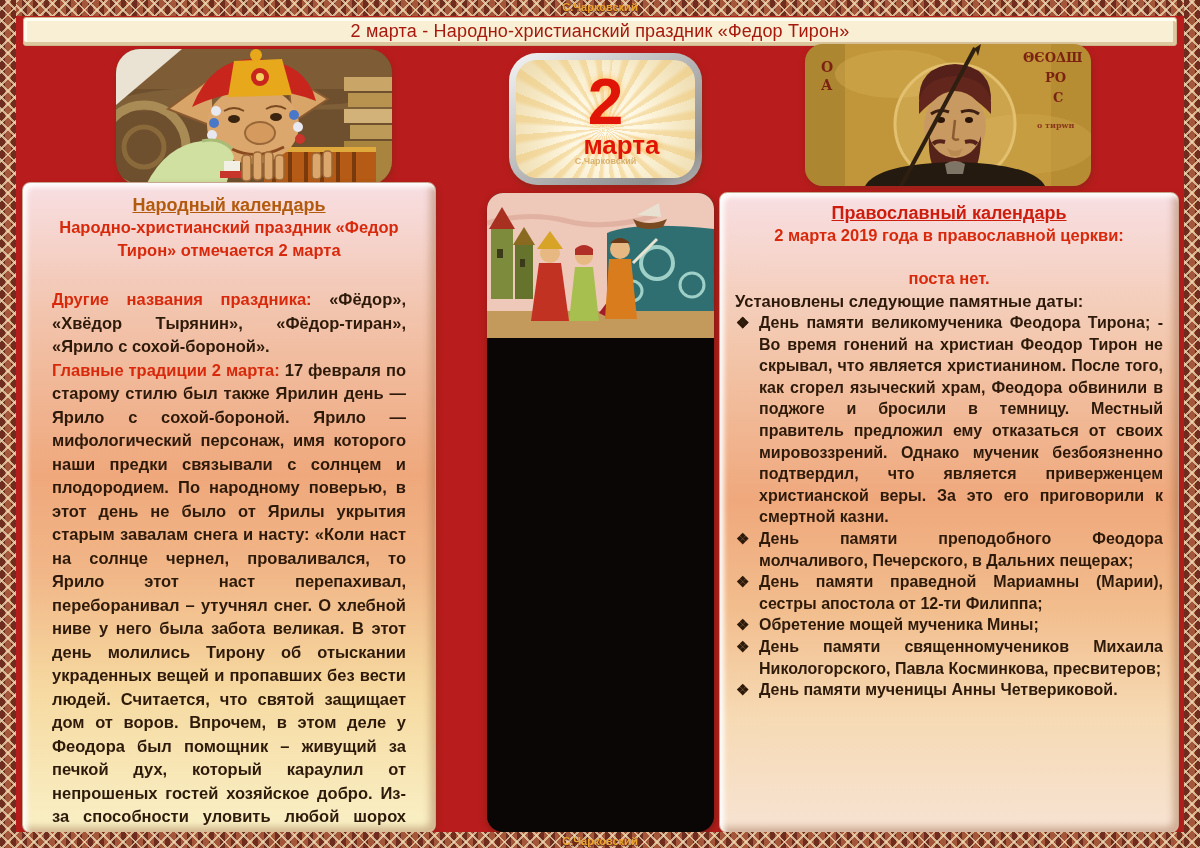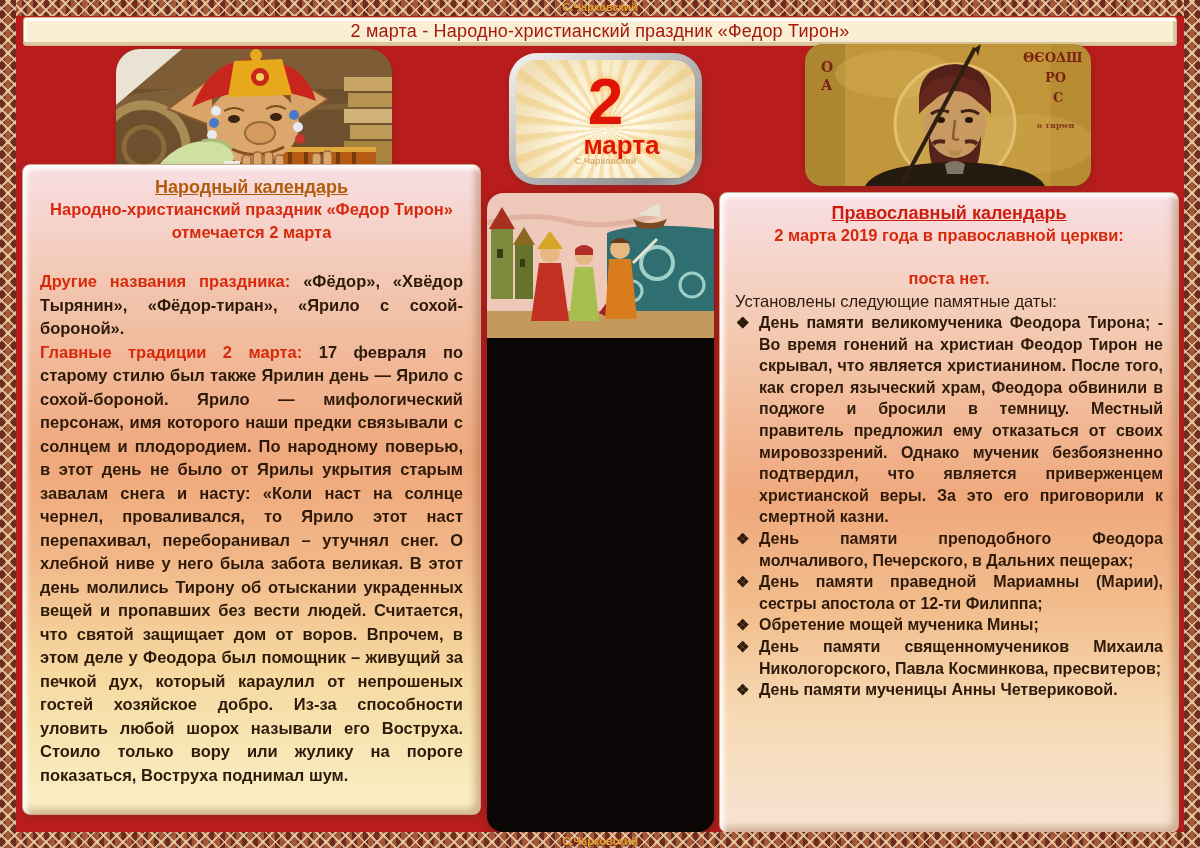--- a/index.html
+++ b/index.html
@@ -50,37 +50,37 @@
   .date-day { font-size:64px; line-height:.95; font-weight:bold; color:#e01508;
     text-shadow:0 0 8px rgba(255,170,40,.8); }
   .date-month { font-size:26px; line-height:1; font-weight:bold; color:#e01508;
     text-shadow:0 0 7px rgba(255,170,40,.8);margin-left:32px; }
   .date-wm { font-size:9px; font-weight:bold; color:#d8b06e; margin-top:-2px; }
 
   
   .panel { position:absolute; border-radius:8px; border:1px solid #c9a78f; overflow:hidden; z-index:2;
     box-shadow: inset 4px 4px 5px rgba(255,255,255,.95), inset -5px -5px 7px rgba(150,95,60,.40),
       1px 3px 6px rgba(90,50,20,.3); }
-  .left-panel { left:22px; top:164px; width:459px; height:651px; padding:12px 17px 8px;
+  .left-panel { left:22px; top:182px; width:414px; height:651px; padding:12px 29px 8px;
     background:linear-gradient(180deg,#f8dfe3 0%,#f2c4ad 20%,#efa87c 45%,#f1b687 60%,#f6d9a0 78%,#f9f0c6 100%); }
   .right-panel { left:719px; top:192px; width:460px; height:641px; padding:10px 15px 8px;
     background:linear-gradient(180deg,#f8dfe3 0%,#f3c9b0 22%,#efa87c 48%,#f2bd8d 65%,#f6dab4 82%,#f7e3d3 100%); }
 
   .panel-title { text-align:center; font-size:18px; font-weight:bold; text-decoration:underline; }
   .panel-title.ocher { color:#b25b0e; }
   .panel-title.red { color:#cc1d0e;text-decoration:underline; }
   .panel-subtitle { text-align:center; font-size:16.5px; font-weight:bold; color:#d8290d; line-height:23px; }
   .gap26 { height:26px; } .gap20 { height:20px; }
   .center-note { text-align:center; font-size:16.5px; font-weight:bold; color:#d8290d; line-height:23px; }
   .intro { text-align:center; font-size:16.5px; font-weight:bold; color:#2e1a0a; line-height:23.5px; }
   .body-par { text-align:justify; font-size:16.5px; font-weight:bold; line-height:23.5px; }
   .body-par .lead { color:#d8290d; }
   .body-par .dark { color:#2e1a0a; }
 
-  .list-intro { font-size:16.5px; font-weight:normal; color:#2e1a0a; line-height:22px; }
+  .list-intro { font-size:16.5px; font-weight:bold; color:#2e1a0a; line-height:22px; }
   .bullet-item { position:relative; padding-left:24px; text-align:justify;
     font-size:16px; font-weight:bold; color:#2e1a0a; line-height:21.6px; }
   .bullet-item .bullet { position:absolute; left:1px; top:0; color:#2e1a0a; font-size:15px; }
 
   
   .cover { position:absolute; left:487px; top:193px; width:227px; height:639px; z-index:2;
     background:#090605; border-radius:16px; overflow:hidden; display:flex; flex-direction:row;
     box-shadow:1px 3px 7px rgba(60,30,10,.5); }
   .cover-illustration { height:145px; flex:none; }
   .cover-illustration svg, .cover-wheat svg { display:block; width:100%; height:100%; }

